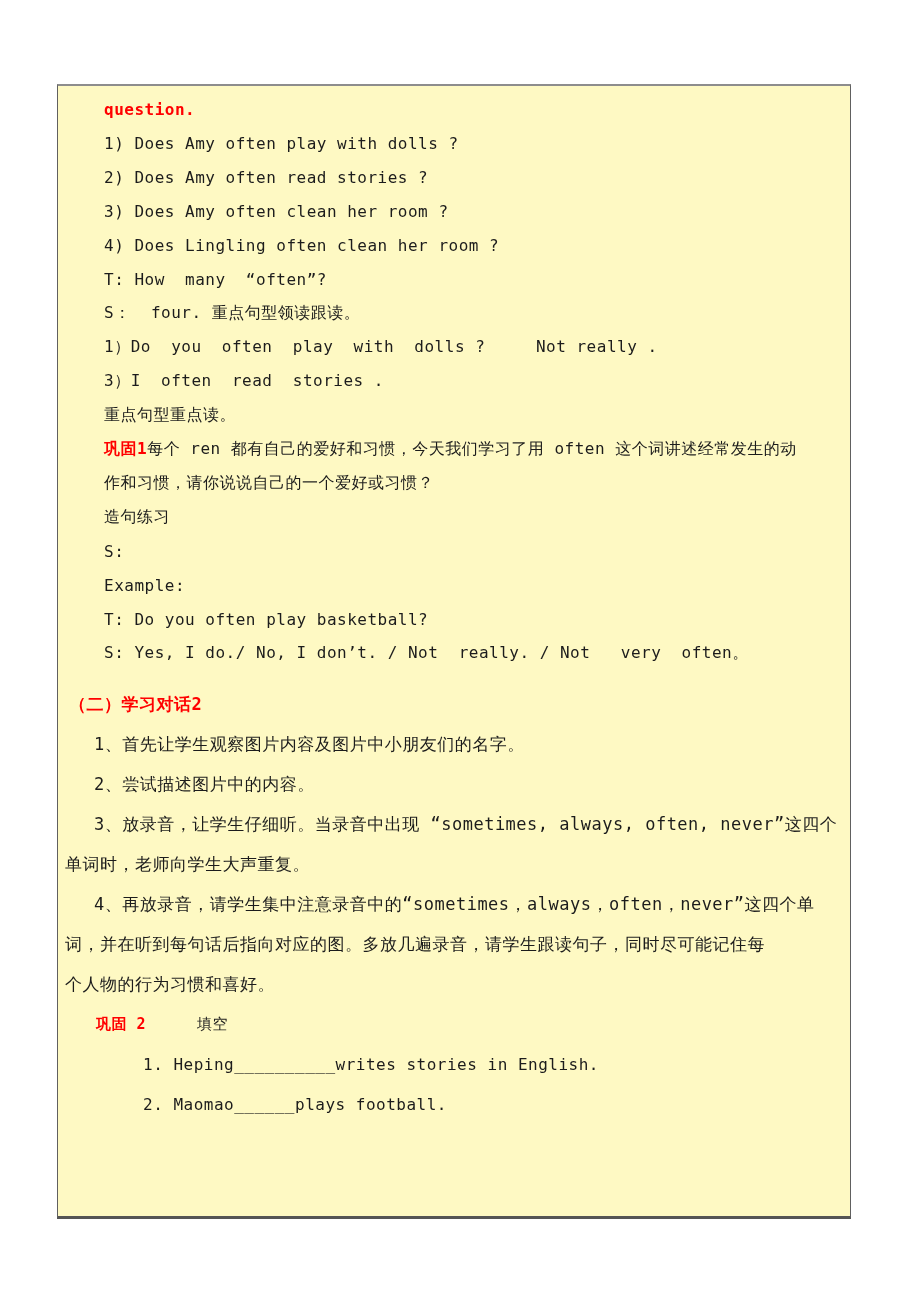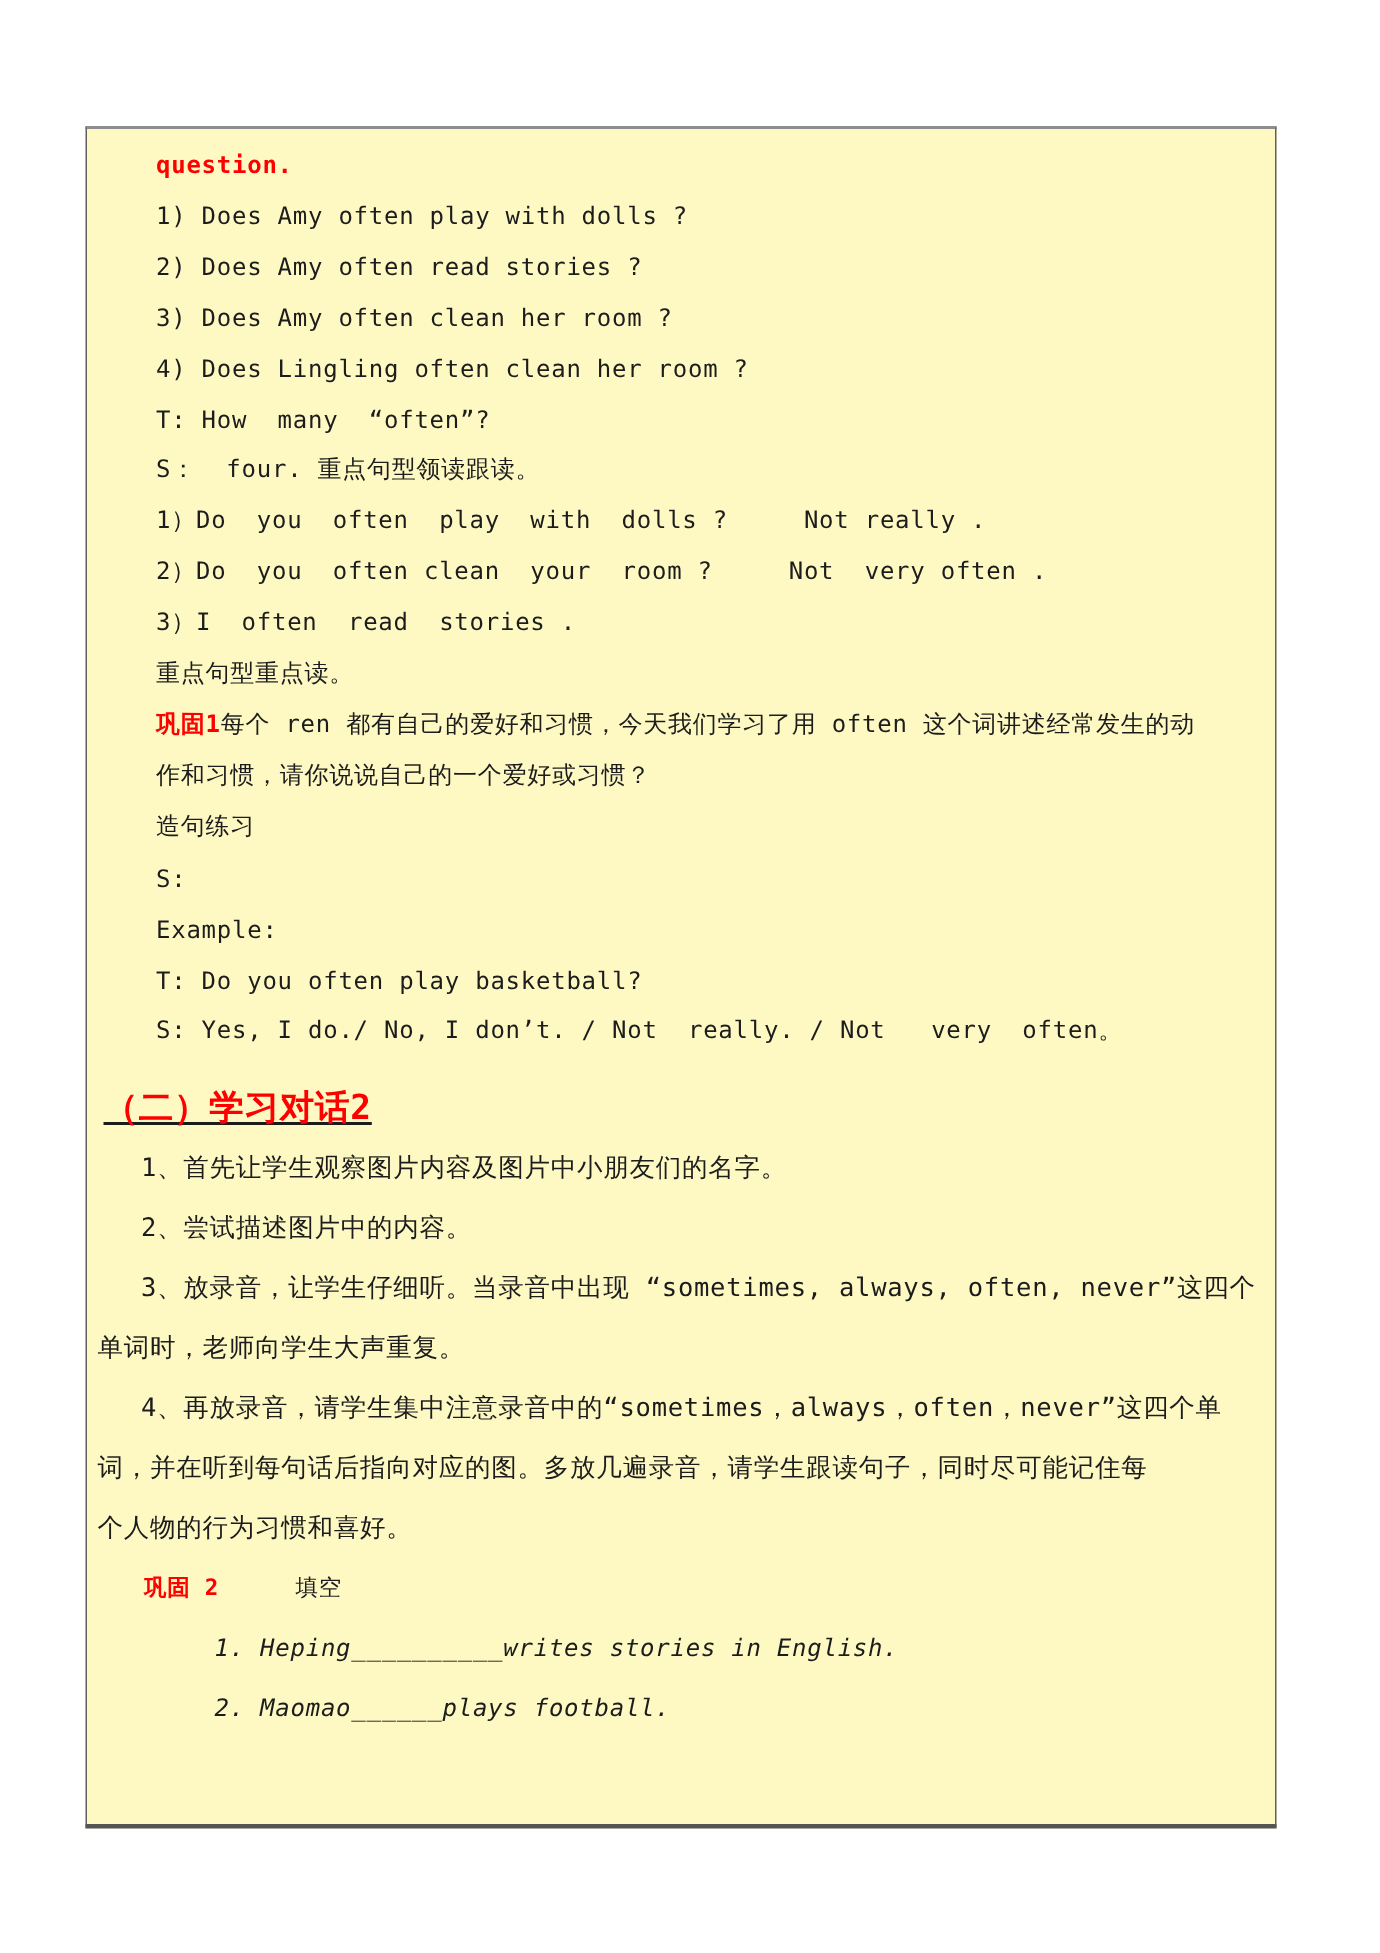--- a/index.html
+++ b/index.html
@@ -18,41 +18,40 @@
     padding-top:6px;
     overflow:hidden;
     background:#fef9c3;
   }
   .row{
     display:flex;align-items:center;
     font-size:16px;letter-spacing:.5px;white-space:pre;
   }
   .row.a{height:34px;padding-left:46px;}
   .row.gap{height:14px;}
-  .row.bhead{height:40px;padding-left:11px;font-size:23px;text-decoration:underline;}
+  .row.bhead{height:40px;padding-left:11px;font-size:17px;}
   .row.bitem{height:40px;padding-left:36px;font-size:17px;}
   .row.bwrap{height:40px;padding-left:7px;font-size:17px;}
   .row.g2{height:40px;padding-left:38px;font-size:15px;}
-  .row.fill{height:40px;padding-left:85px;font-style:italic;}
+  .row.fill{height:40px;padding-left:85px;}
   .red{color:#ff0000;font-weight:bold;}
   .g2-label{margin-left:51px;}
 </style>
 </head>
 <body>
 
 <div class="doc-cell">
     <div class="row a"><span class="red">question.</span></div>
     <div class="row a"><span>1) Does Amy often play with dolls ?</span></div>
     <div class="row a"><span>2) Does Amy often read stories ?</span></div>
     <div class="row a"><span>3) Does Amy often clean her room ?</span></div>
     <div class="row a"><span>4) Does Lingling often clean her room ?</span></div>
     <div class="row a"><span>T: How  many  “often”?</span></div>
     <div class="row a"><span>S：  four. 重点句型领读跟读。</span></div>
     <div class="row a"><span>1）Do  you  often  play  with  dolls ?     Not really .</span></div>
-    <div class="row a"><span>2）Do  you  often clean  your  room ?     Not  very often .</span></div>
     <div class="row a"><span>3）I  often  read  stories .</span></div>
     <div class="row a"><span>重点句型重点读。</span></div>
     <div class="row a"><span class="red">巩固1</span><span>每个 ren 都有自己的爱好和习惯，今天我们学习了用 often 这个词讲述经常发生的动</span></div>
     <div class="row a"><span>作和习惯，请你说说自己的一个爱好或习惯？</span></div>
     <div class="row a"><span>造句练习</span></div>
     <div class="row a"><span>S:</span></div>
     <div class="row a"><span>Example:</span></div>
     <div class="row a"><span>T: Do you often play basketball?</span></div>
     <div class="row a"><span>S: Yes, I do./ No, I don’t. / Not  really. / Not   very  often。</span></div>
     <div class="row gap"></div>

